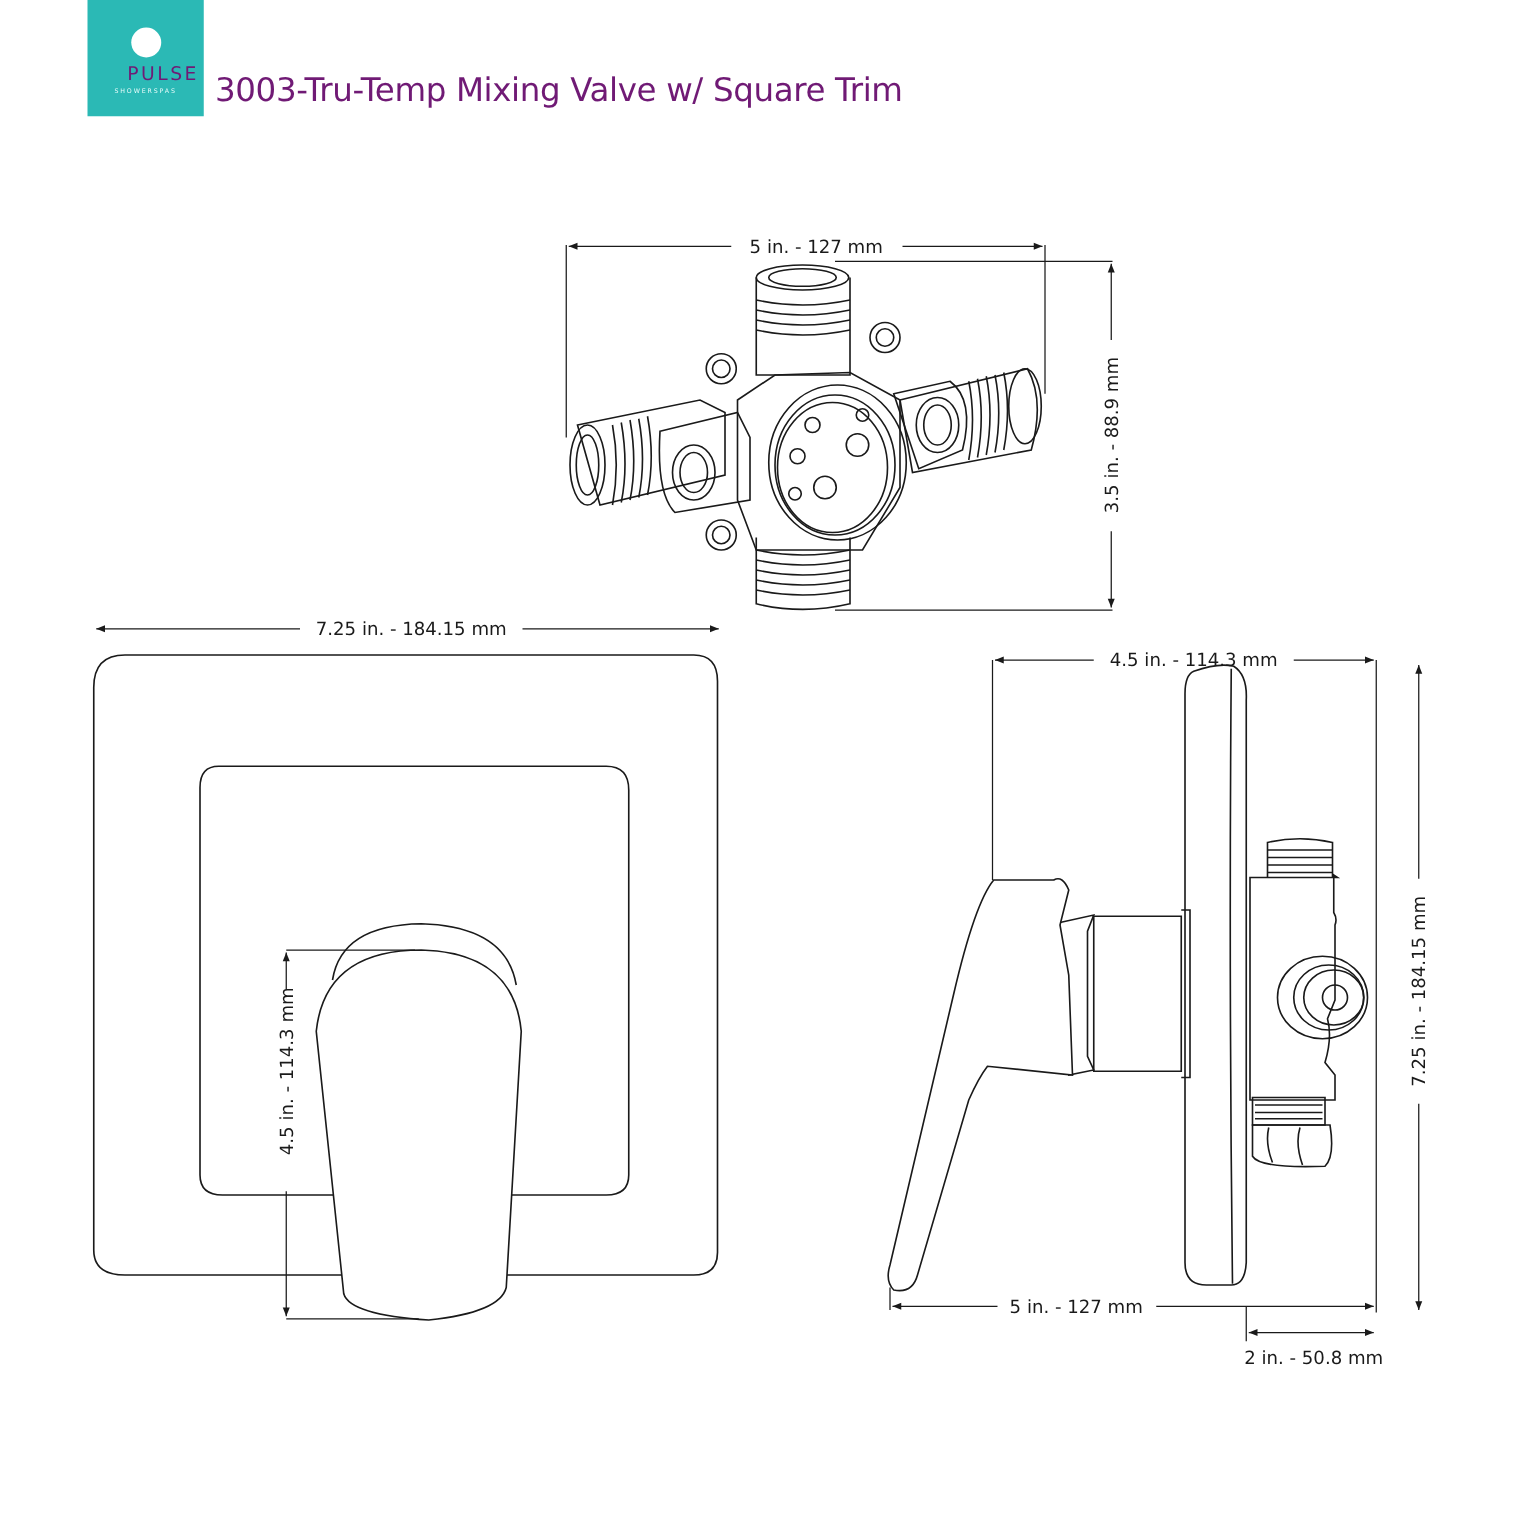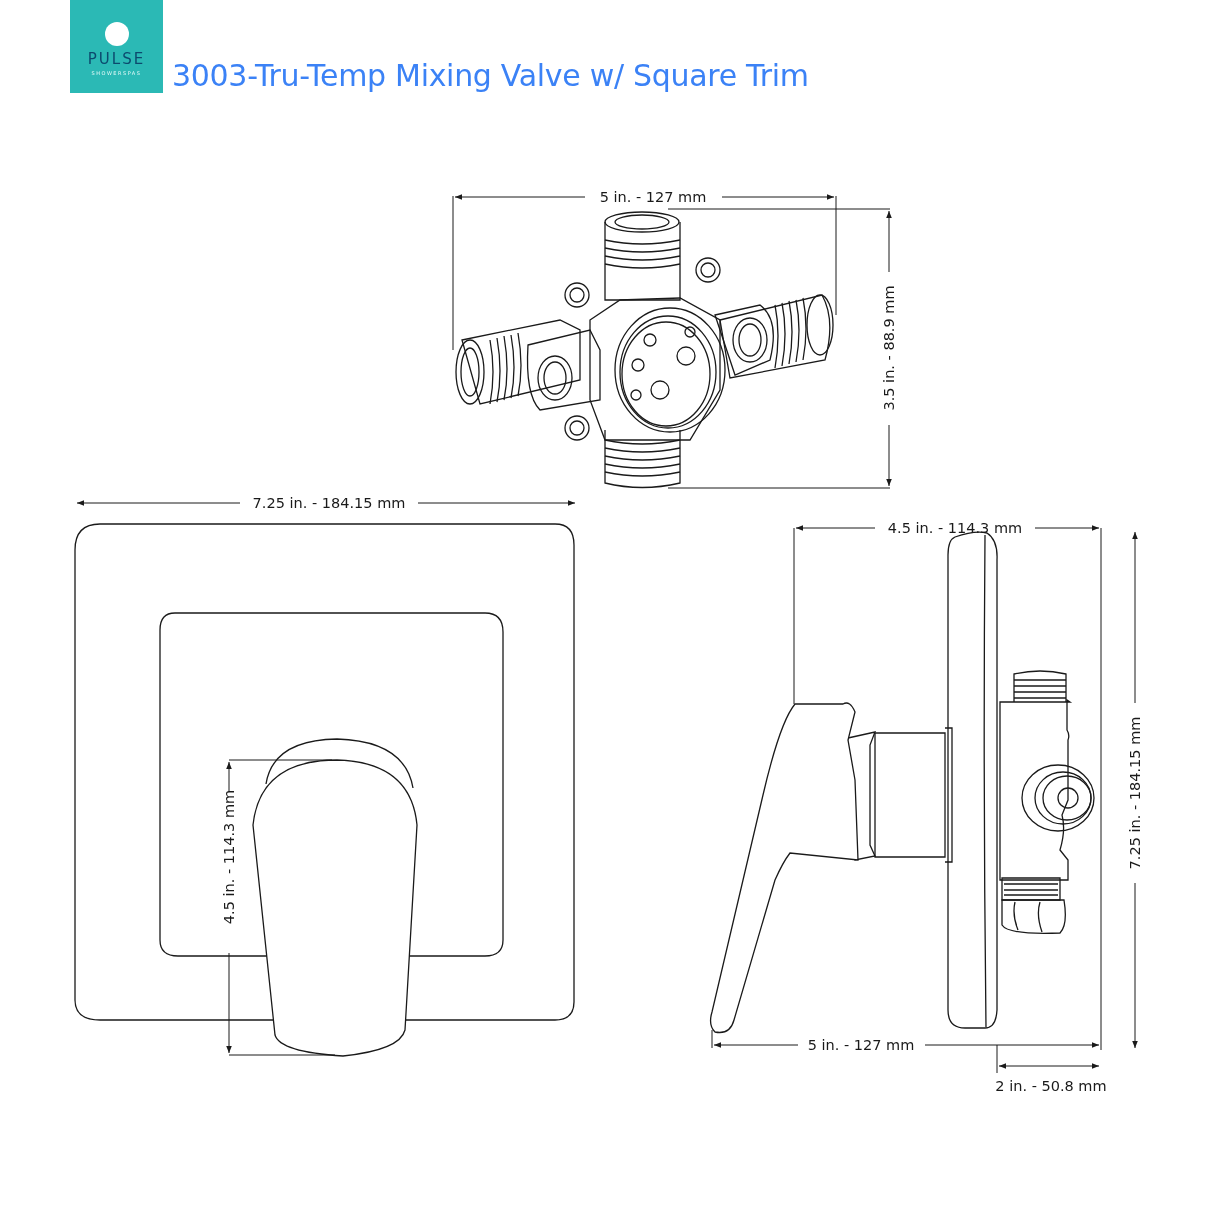--- a/index.html
+++ b/index.html
@@ -1,21 +1,21 @@
 <!DOCTYPE html>
 <html><head>
   <meta charset="utf-8">
   <style>
     html, body { margin: 0; padding: 0; background: #ffffff; }
     body { width: 1214px; height: 1214px; position: relative; overflow: hidden; font-family: "DejaVu Sans", sans-serif; color: #1a1a1a; }
     .logo { position: absolute; left: 70px; top: 0; width: 93px; height: 93px; background: #2bb9b5; }
     .logo .burst { position: absolute; left: 35px; top: 22px; width: 24px; height: 24px; border-radius: 50%; background: #fff; }
-    .logo .brand { position: absolute; left: 0; width: 93px; top: 50px; text-align: center; color: #0c4a6e; font-family: "DejaVu Sans", sans-serif; font-size: 15px; letter-spacing: 2px; }
+    .logo .brand { position: absolute; left: 0; width: 93px; top: 50px; text-align: center; color: #701a75; font-family: "DejaVu Sans", sans-serif; font-size: 15px; letter-spacing: 2px; padding-left: 14px; }
     .logo .sub { position: absolute; left: 0; width: 93px; top: 70px; text-align: center; color: #e8fbfa; font-size: 5px; letter-spacing: 1.5px; }
-    .title { position: absolute; left: 172px; top: 58px; font-family: "DejaVu Sans", sans-serif; font-size: 30px; color: #3b82f6; white-space: nowrap; letter-spacing: -0.3px; }
+    .title { position: absolute; left: 172px; top: 58px; font-family: "DejaVu Sans", sans-serif; font-size: 26px; color: #701a75; white-space: nowrap; letter-spacing: -0.3px; }
     svg.drawing { position: absolute; left: 0; top: 0; }
     .dim { font-family: "DejaVu Sans", sans-serif; font-size: 14.5px; fill: #1a1a1a; }
   </style>
 </head>
 <body>
 
 <div class="logo">
   <div class="burst"></div>
   <div class="brand">PULSE</div>
   <div class="sub">SHOWERSPAS</div>

